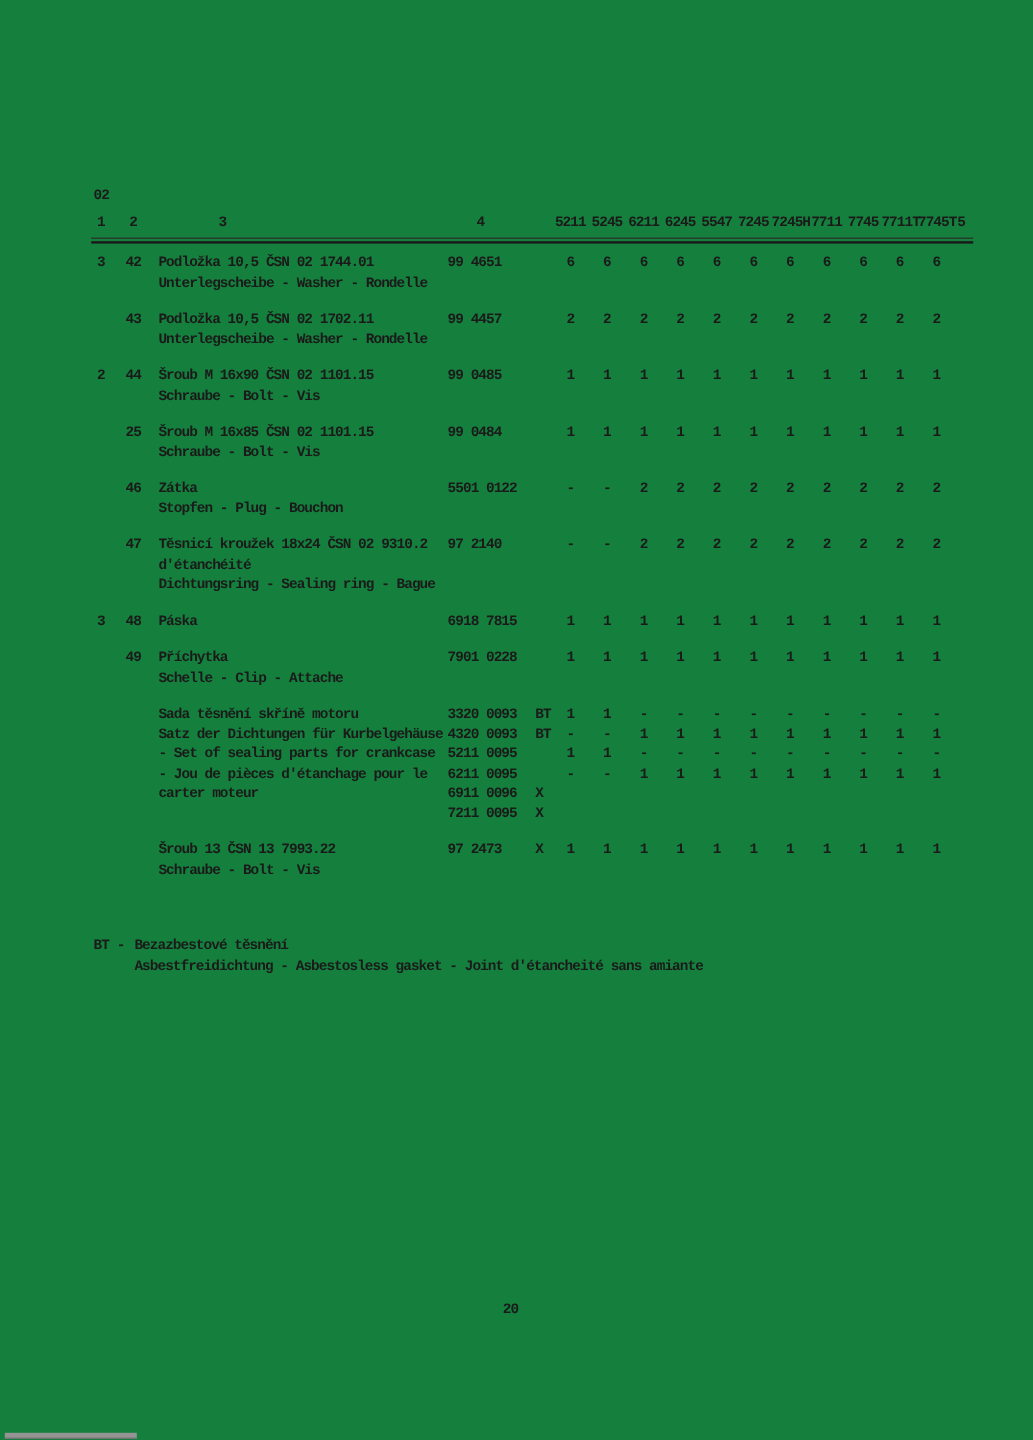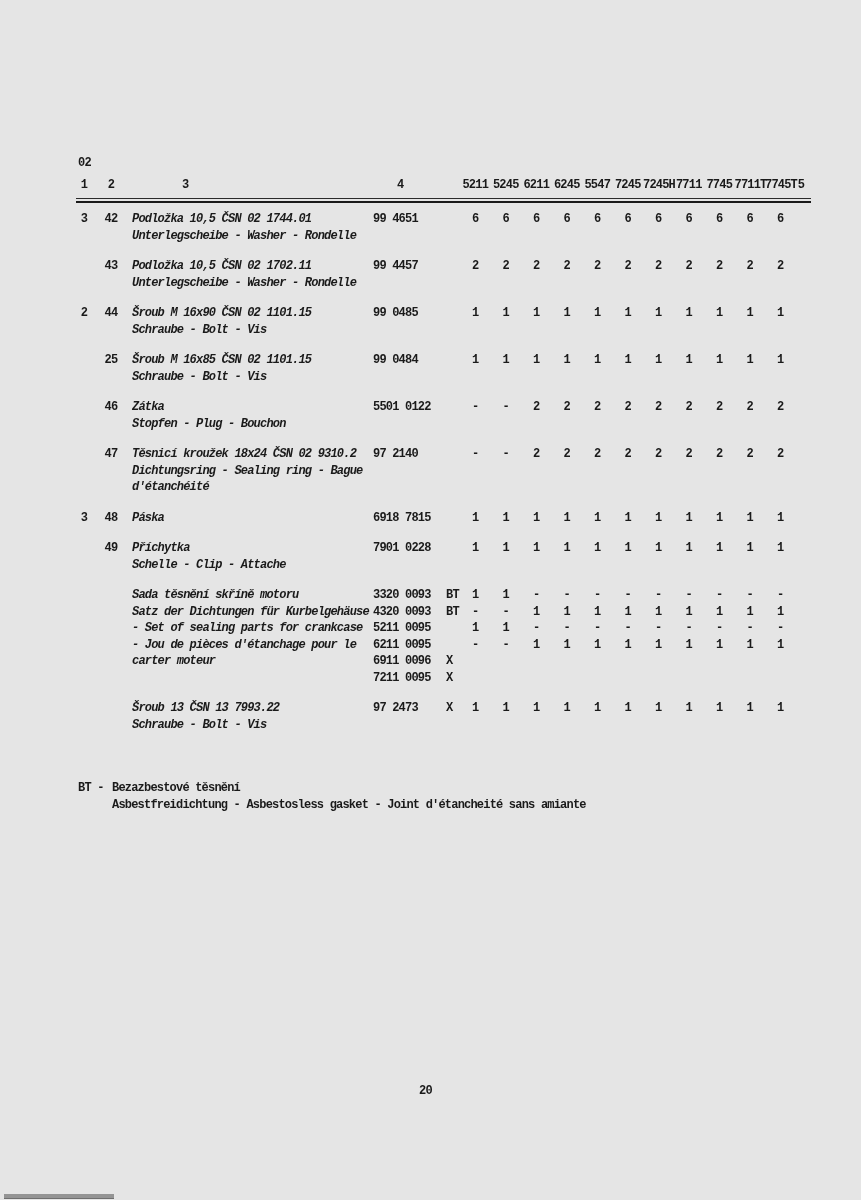--- a/index.html
+++ b/index.html
@@ -1,32 +1,32 @@
 <!DOCTYPE html>
 <html><head>
 <meta charset="utf-8">
 <style>
   html, body { margin: 0; padding: 0; background: #ffffff; }
   .sheet {
     position: relative;
     width: 861px;
     height: 1200px;
-    background: #e5e5e5;
+    background: #15803d;
     overflow: hidden;
     font-family: "Liberation Mono", "DejaVu Sans Mono", monospace;
     font-weight: 700;
     font-size: 12px;
     letter-spacing: -0.8px;
     line-height: 16.5px;
     color: #1a1a1a;
   }
   .c { position: absolute; top: 0; white-space: pre; }
   .g    { left: 72px;  width: 24px; text-align: center; }
   .it   { left: 96px;  width: 30px; text-align: center; }
-  .desc { left: 132px; font-style: italic; }
+  .desc { left: 132px; }
   .part { left: 373px; }
   .flag { left: 446px; }
   .qtys { left: 460px; white-space: nowrap; }
   .qc   { display: inline-block; width: 30.5px; text-align: center; }
   .h3   { left: 182px; }
   .h4   { left: 397px; }
   .h5   { left: 792px; width: 18px; text-align: center; }
 
   .sec  { position: absolute; top: 155px; left: 78px; }
   .hdr  { position: absolute; top: 177px; left: 0; width: 100%; height: 17px; }
@@ -187,30 +187,30 @@
             <span class="c it">47</span>
             <span class="c desc">Těsnicí kroužek 18x24 ČSN 02 9310.2</span>
             <span class="c part">97 2140</span>
             <span class="c flag"></span>
             <span class="c qtys"><span class="qc">-</span><span class="qc">-</span><span class="qc">2</span><span class="qc">2</span><span class="qc">2</span><span class="qc">2</span><span class="qc">2</span><span class="qc">2</span><span class="qc">2</span><span class="qc">2</span><span class="qc">2</span></span>
           </div>
 
           <div class="line">
             <span class="c g"></span>
             <span class="c it"></span>
+            <span class="c desc">d'étanchéité</span>
+            <span class="c part"></span>
+            <span class="c flag"></span>
+            <span class="c qtys"></span>
+          </div>
+
+          <div class="line">
+            <span class="c g"></span>
+            <span class="c it"></span>
             <span class="c desc">Dichtungsring - Sealing ring - Bague</span>
-            <span class="c part"></span>
-            <span class="c flag"></span>
-            <span class="c qtys"></span>
-          </div>
-
-          <div class="line">
-            <span class="c g"></span>
-            <span class="c it"></span>
-            <span class="c desc">d'étanchéité</span>
             <span class="c part"></span>
             <span class="c flag"></span>
             <span class="c qtys"></span>
           </div>
 
       </div>
 
       <div class="row">
 
           <div class="line">

